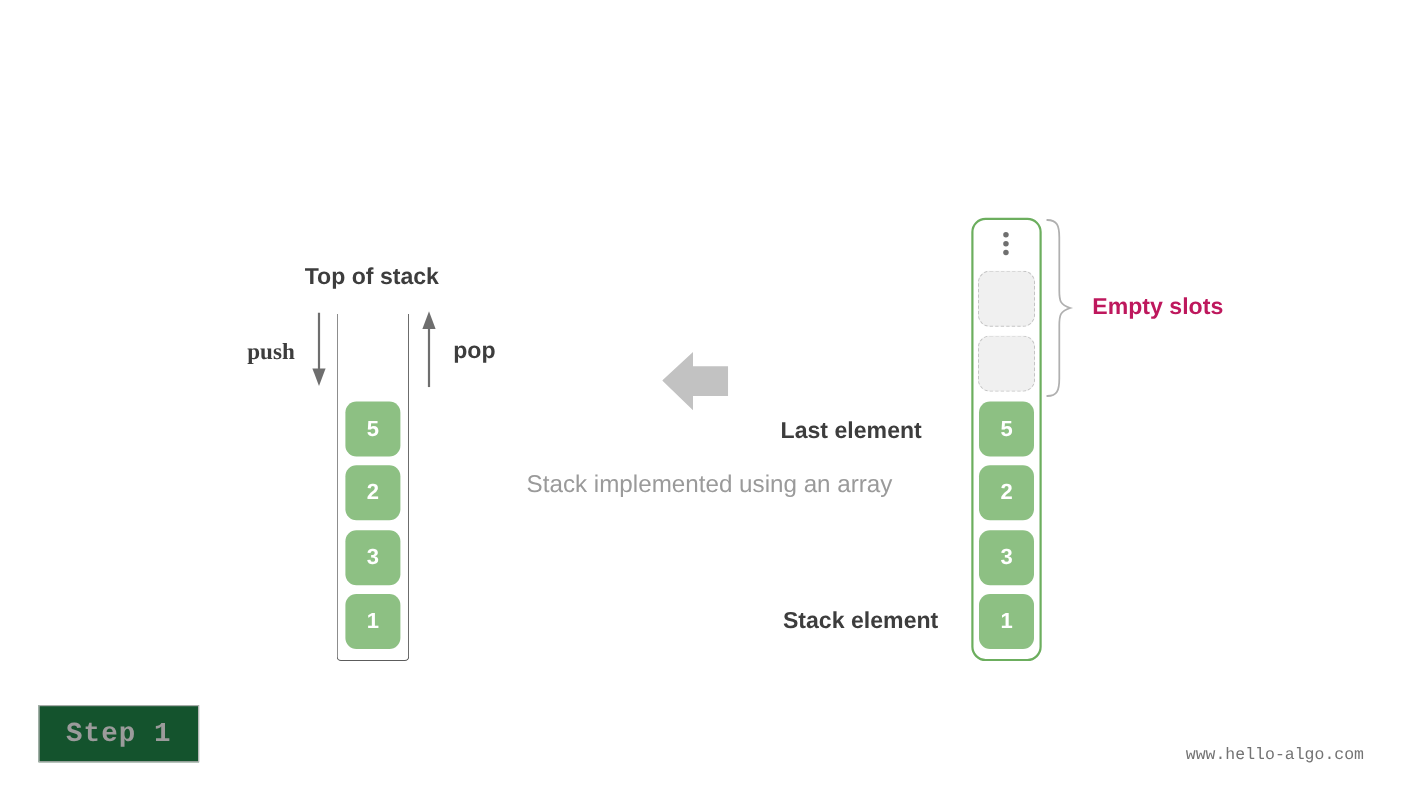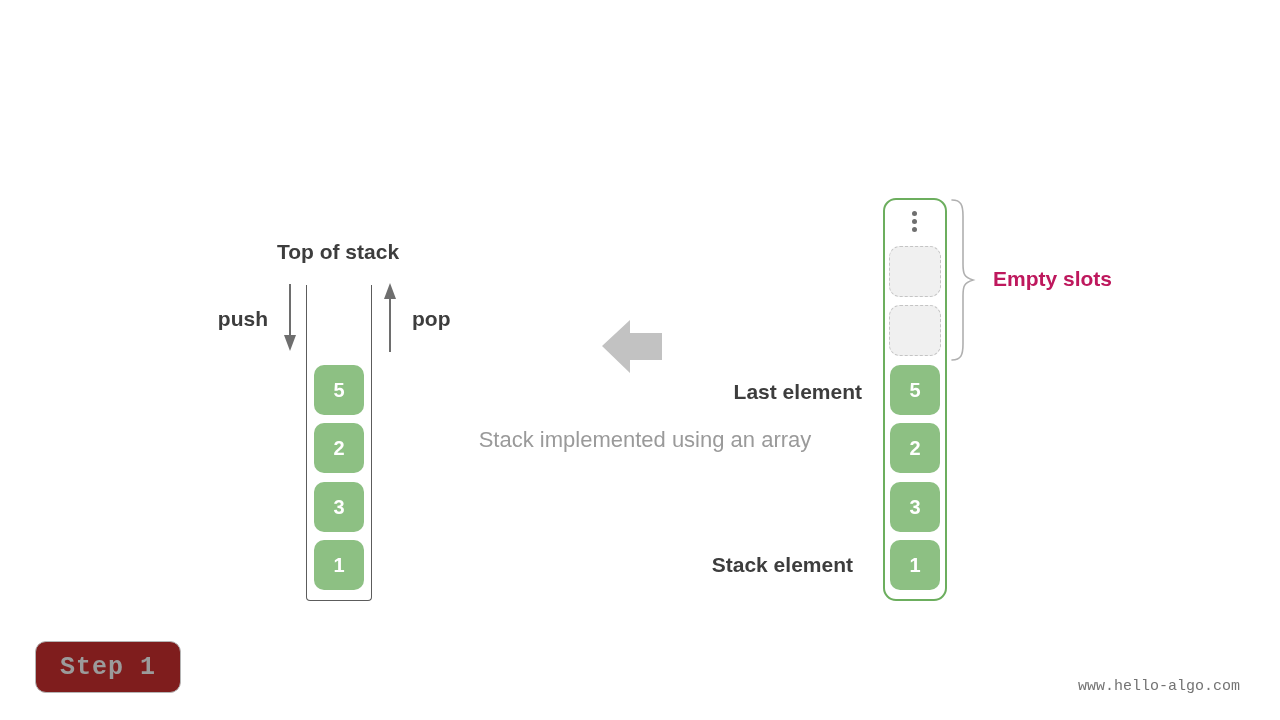--- a/index.html
+++ b/index.html
@@ -52,40 +52,40 @@
     background:#f0f0f0; border:1.5px dashed #c4c4c4; box-sizing:border-box;
   }
 
   .dots { position:absolute; left:912px; top:211px; width:6px; }
   .dots .dot {
     width:5px; height:5px; border-radius:50%; background:#6f6f6f; margin:0 0 3px 0;
   }
 
   .step-badge {
     position:absolute; left:35px; top:641px; width:146px; height:52px;
-    border:1.5px solid #b5b5b5; border-radius:11px; background:#7f1d1d;
+    border:1.5px solid #b5b5b5; border-radius:0; background:#14532d;
     box-sizing:border-box; display:flex; align-items:center; justify-content:center;
     font-family:"Liberation Mono", monospace; font-weight:700; font-size:25px;
     color:#9b9b9b; letter-spacing:1px;
   }
 
   .watermark {
     position:absolute; right:40px; top:678px;
     font-family:"Liberation Mono", monospace; font-size:15px; color:#737373;
     white-space:nowrap;
   }
 </style>
 </head>
 <body>
 
 <div id="canvas">
 
   <div class="lbl-dark" style="left:238px; top:240px; width:200px; text-align:center;">Top of stack</div>
 
-  <div class="lbl-dark" style="left:168px; top:307px; width:100px; text-align:right;">push</div>
+  <div class="lbl-dark" style="left:168px; top:307px; width:100px; text-align:right;font-family:Liberation Serif, serif;">push</div>
 
   <div class="lbl-dark" style="left:412px; top:307px; width:100px; text-align:left;">pop</div>
 
   <svg class="abs" style="left:282px; top:284px;" width="16" height="70">
     <line x1="8" y1="0" x2="8" y2="53" stroke="#6e6e6e" stroke-width="2"></line>
     <polygon points="2,51 14,51 8,67" fill="#6e6e6e"></polygon>
   </svg>
 
   <svg class="abs" style="left:382px; top:282px;" width="16" height="70">
     <line x1="8" y1="70" x2="8" y2="15" stroke="#6e6e6e" stroke-width="2"></line>
@@ -99,21 +99,21 @@
   <div class="cell" style="left:314px; top:482px;">3</div>
   <div class="cell" style="left:314px; top:540px;">1</div>
 
 
   <svg class="abs" style="left:602px; top:320px;" width="60" height="53" viewBox="0 0 60 53">
     <polygon points="0,26 28,0 28,13 60,13 60,40 28,40 28,53" fill="#c2c2c2"></polygon>
   </svg>
 
   <div class="caption">Stack implemented using an array</div>
 
-  <div class="lbl-dark" style="right:418px; top:380px; text-align:right;">Last element</div>
+  <div class="lbl-dark" style="right:442px; top:380px; text-align:right;">Last element</div>
 
   <div class="lbl-dark" style="right:427px; top:553px; text-align:right;">Stack element</div>
 
   <div class="array-box"></div>
 
   <div class="dots">
     <div class="dot"></div>
       <div class="dot"></div>
       <div class="dot"></div>
   </div>

